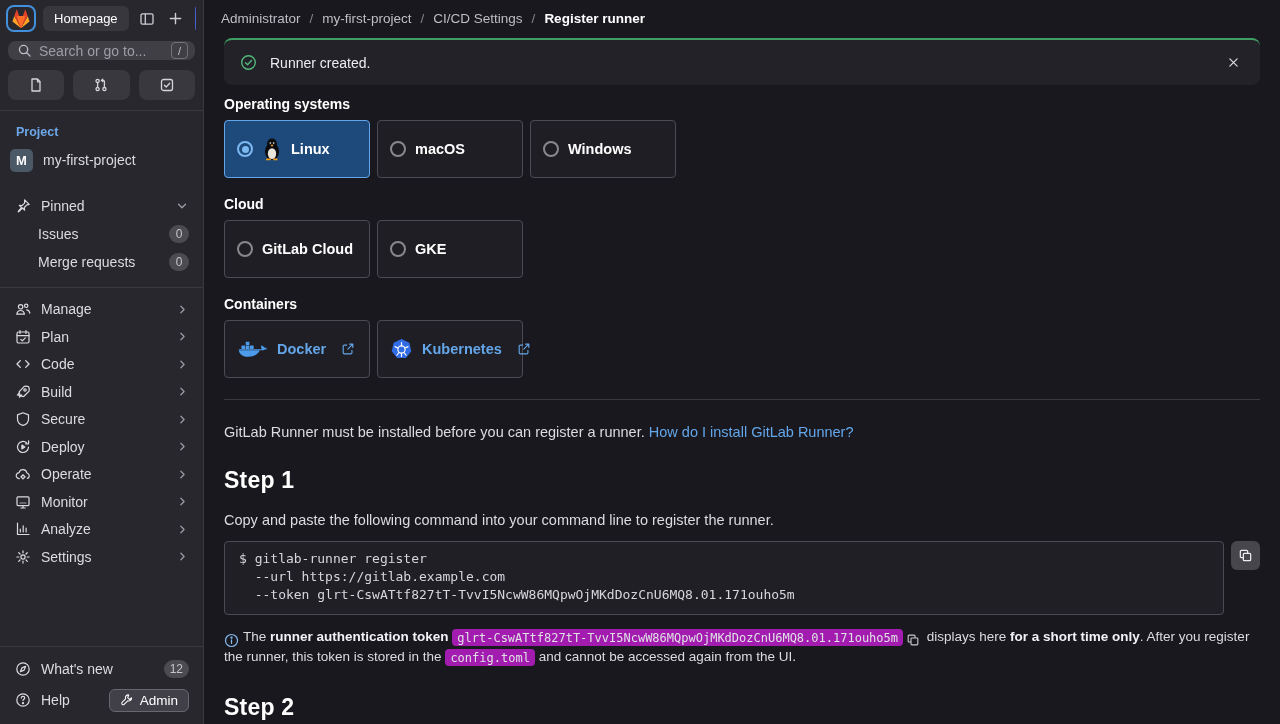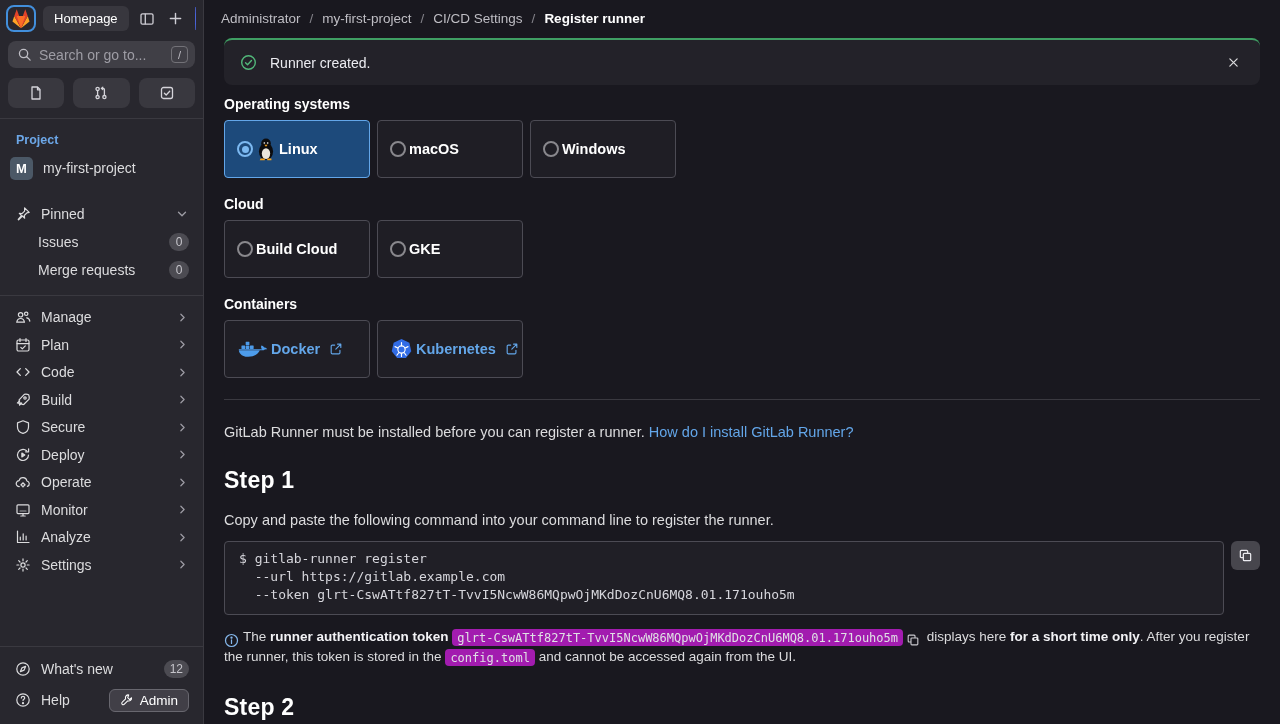--- a/index.html
+++ b/index.html
@@ -25,21 +25,21 @@
   .avatar { width:23px; height:23px; border-radius:50%; margin-left:2px; cursor:pointer;
     background:#4a63d8;
     background-image:
       radial-gradient(circle at 30% 28%, #fff 1.6px, transparent 1.9px),
       radial-gradient(circle at 68% 30%, #e8ecff 1.6px, transparent 1.9px),
       radial-gradient(circle at 50% 52%, #fff 2px, transparent 2.3px),
       radial-gradient(circle at 30% 72%, #e8ecff 1.6px, transparent 1.9px),
       radial-gradient(circle at 70% 72%, #fff 1.6px, transparent 1.9px);
   }
   .search-box {
-    margin:5px 8px 10px; height:27px; background:#403f46; border-radius:8px;
+    margin:5px 8px 10px; height:19px; background:#403f46; border-radius:8px;
     display:flex; align-items:center; gap:7px; padding:0 7px 0 9px; cursor:text;
   }
   .search-box .ph { color:#9e9da5; font-size:14px; flex:1; }
   .kbd {
     border:1px solid #737278; border-radius:4px; color:#bfbec5; font-size:11px;
     width:17px; height:17px; display:flex; align-items:center; justify-content:center;
   }
   .shortcut-row { display:flex; gap:9px; margin:0 8px 10px; }
   .shortcut-btn {
     flex:1; height:30px; background:#39383f; border:none; border-radius:8px;
@@ -86,21 +86,21 @@
     border-radius:8px; padding:0 16px; height:47px; display:flex; align-items:center; gap:13px;
     margin-bottom:11px;
   }
   .alert .msg { flex:1; color:#ececf1; }
   .alert-close { background:none; border:none; color:#dcdcde; font-size:15px; cursor:pointer; padding:4px; }
 
   .field-label { color:#fff; font-weight:700; font-size:14px; margin:8px 0 8px; }
   .card-row { display:flex; gap:7px; margin-bottom:18px; }
   .option-card {
     width:146px; height:58px; background:#1f1e25; border:1px solid #4c4b54; border-radius:4px;
-    display:flex; align-items:center; gap:3px; padding:0 12px; cursor:pointer;
+    display:flex; align-items:center; gap:9px; padding:0 12px; cursor:pointer;
   }
   .option-card.selected { background:#1d4a7b; border-color:#63a6e9; }
   .radio { width:16px; height:16px; border-radius:50%; border:2px solid #89888d; flex:none; position:relative; }
   .radio.on { border-color:#7cb9f1; }
   .radio.on::after {
     content:""; position:absolute; inset:2.5px; border-radius:50%; background:#7cb9f1;
   }
   .option-card .opt-label { color:#fff; font-weight:700; font-size:14.5px; }
   .option-card .link-label { color:#63a6e9; font-weight:700; font-size:14.5px; }
   .ext-icon { color:#63a6e9; margin-left:6px; }
@@ -483,21 +483,21 @@
       <div class="option-card">
         <span class="radio"></span>
         <span class="opt-label">Windows</span>
       </div>
     </div>
 
     <div class="field-label">Cloud</div>
     <div class="card-row">
       <div class="option-card">
         <span class="radio"></span>
-        <span class="opt-label">Build Cloud</span>
+        <span class="opt-label">GitLab Cloud</span>
       </div>
       <div class="option-card">
         <span class="radio"></span>
         <span class="opt-label">GKE</span>
       </div>
     </div>
 
     <div class="field-label">Containers</div>
     <div class="card-row" style="margin-bottom:21px;">
       <div class="option-card">

